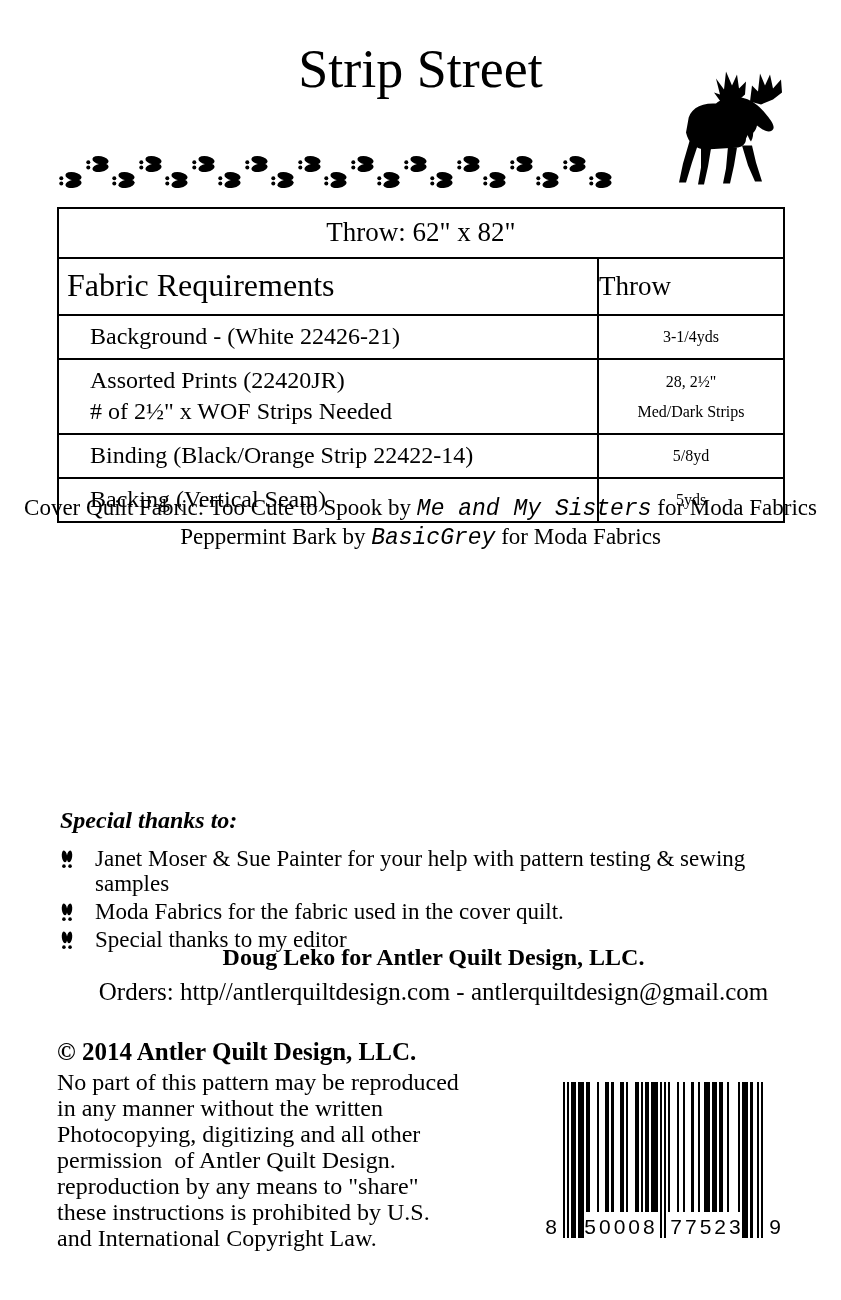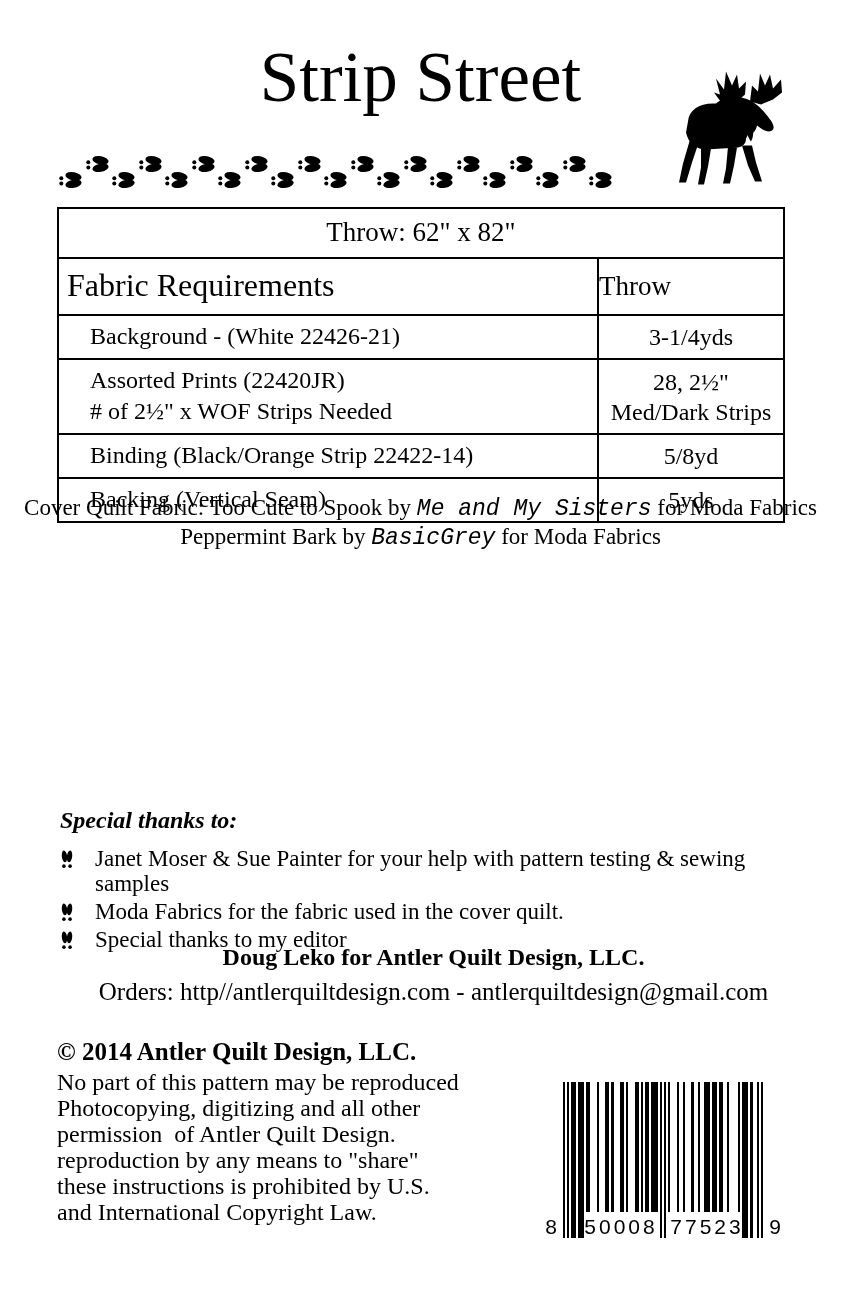--- a/index.html
+++ b/index.html
@@ -9,21 +9,21 @@
     position:relative;
     font-family:"Liberation Serif", serif;
     color:#000;
     overflow:hidden;
   }
 
   
   .page-title {
     position:absolute; top:42px; left:0; width:841px;
     text-align:center;
-    font-size:71px; font-weight:normal; letter-spacing:0px;
+    font-size:54px; font-weight:normal; letter-spacing:0px;
     line-height:1.0;
   }
   .moose-logo {
     position:absolute; left:660px; top:66px;
     width:150px; height:128px;
   }
 
   
   .tracks-row {
     position:absolute; left:58px; top:154px;
@@ -39,21 +39,21 @@
     table-layout:fixed;
   }
   table.fabric-table td {
     border:2px solid #000;
     vertical-align:middle;
   }
   td.size-header-cell { text-align:center; font-size:27px; padding:8px 0 9px 0; }
   td.req-header-cell  { font-size:32px; padding:8px 0 10px 8px; }
   td.throw-header-cell{ font-size:27px; text-align:left; }
   td.row-label  { font-size:24px; padding:5px 0 6px 31px; line-height:31px;}
-  td.row-value  { font-size:24px; text-align:center; line-height:30px; }
+  td.row-value  { font-size:16px; text-align:center; line-height:30px; }
   .cell-line:empty { display:none; }
 
   
   .cover-fabric {
     position:absolute; top:494px; left:0; width:841px;
     text-align:center; font-size:23px; line-height:28px;
   }
   .cover-fabric .it { font-style:italic;font-family:Liberation Mono, monospace; }
 
   
@@ -386,20 +386,21 @@
 </div>
 
 <div class="credits">
   <div class="credit-author">Doug Leko for Antler Quilt Design, LLC.</div>
   <div class="credit-orders">Orders: http//antlerquiltdesign.com - antlerquiltdesign@gmail.com</div>
 </div>
 
 <div class="copyright">
   <div class="copyright-heading">© 2014 Antler Quilt Design, LLC.</div>
   <div class="copyright-line">No part of this pattern may be reproduced</div>
+  <div class="copyright-line">in any manner without the written</div>
   <div class="copyright-line">Photocopying, digitizing and all other</div>
   <div class="copyright-line">permission  of Antler Quilt Design.</div>
   <div class="copyright-line">reproduction by any means to "share"</div>
   <div class="copyright-line">these instructions is prohibited by U.S.</div>
   <div class="copyright-line">and International Copyright Law.</div>
 </div>
 
 <div class="barcode">
   <div class="barcode-bars">
       <div class="bar tall" style="left: 0%; width: 1.10263%;"></div>

